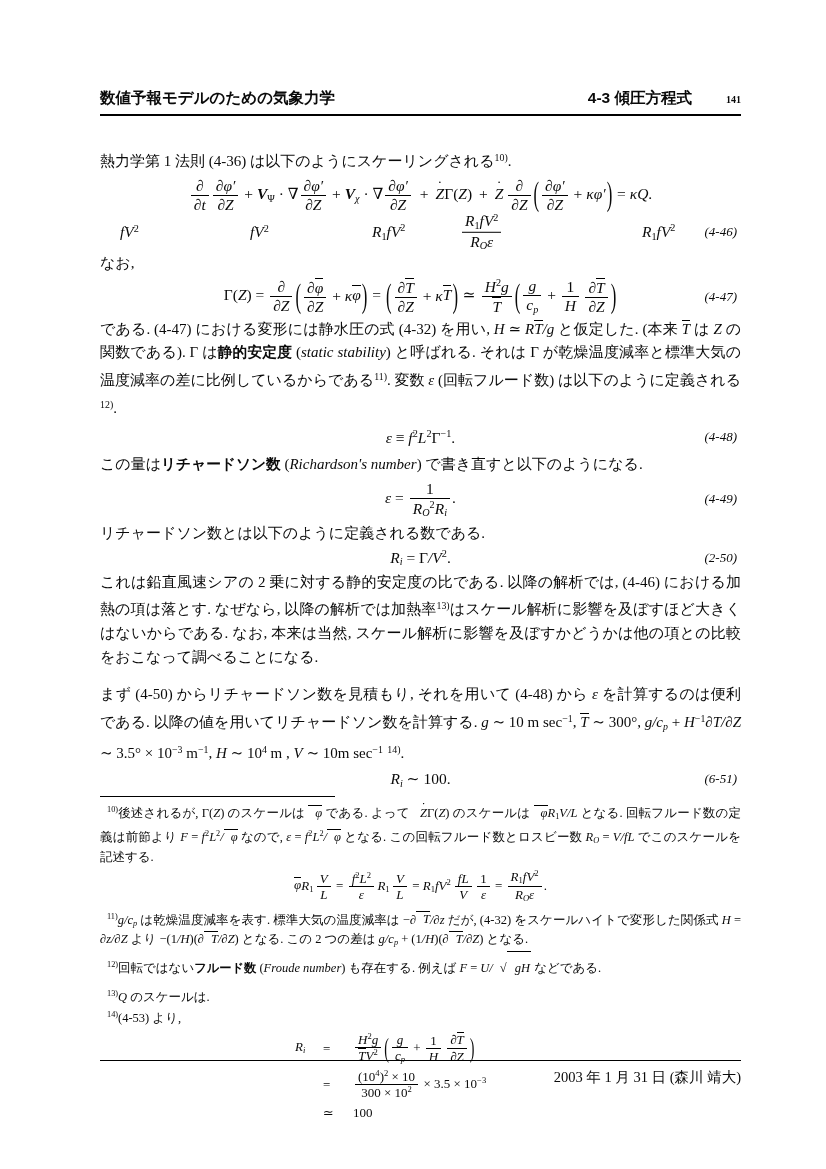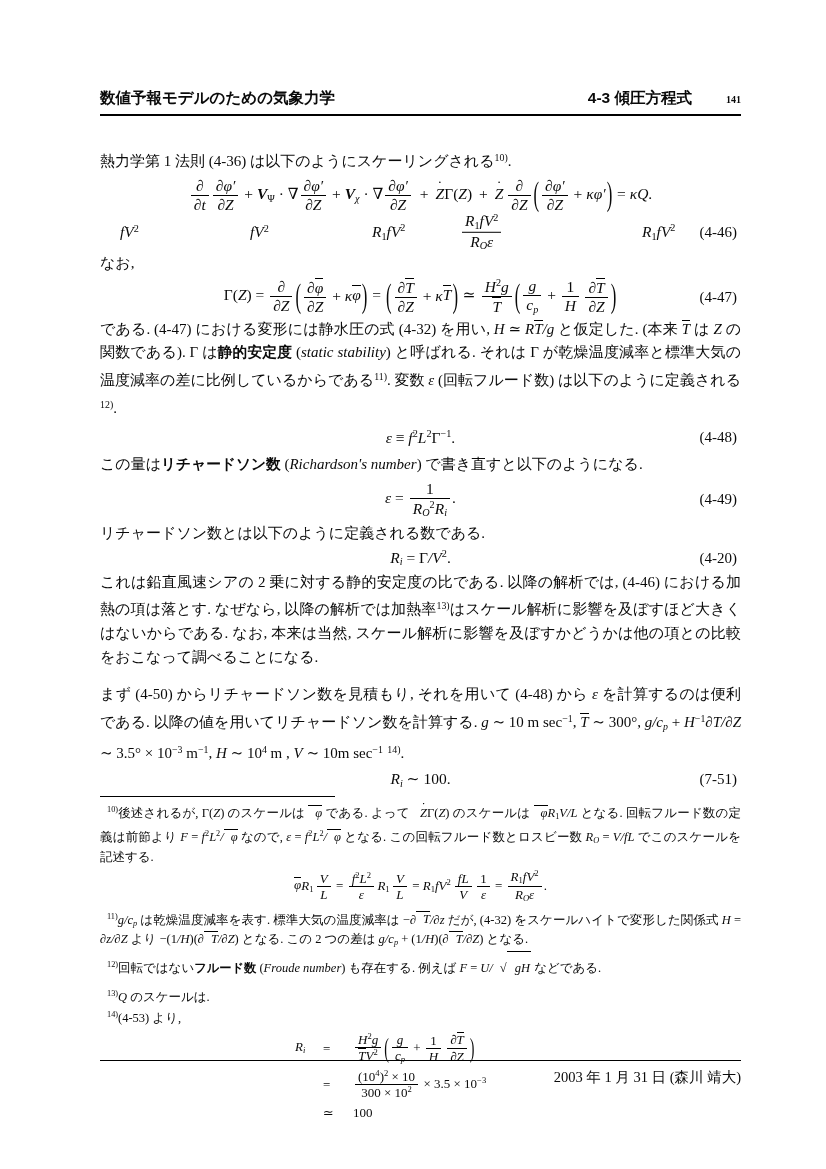--- a/index.html
+++ b/index.html
@@ -14,21 +14,21 @@
   .htitle,.hsec{font-family:"Liberation Sans","DejaVu Sans",sans-serif;font-weight:bold;font-size:15.5px;}
   .hpage{font-weight:bold;font-size:10px;margin-left:30px;}
   
   .para{font-size:15px;line-height:23.5px;text-align:justify;margin:0;}
   .p1{margin-top:30px;}
   .pgap{margin-top:14px;}
   
   .eq{position:relative;text-align:center;font-size:15.5px;margin:0;}
   .eqmain{display:inline-block;}
   .eqmain span{white-space:pre;}
-  .eqtag{position:absolute;right:4px;top:50%;transform:translateY(-50%);font-size:15px;}
+  .eqtag{position:absolute;right:4px;top:50%;transform:translateY(-50%);font-size:13px;font-style:italic;}
   .eq446{margin-top:3px;}
   .sublabels{position:relative;height:36px;font-size:15.5px;margin-bottom:2px;}
   .sl{position:absolute;top:50%;transform:translateY(-50%);white-space:pre;}
   .sl1{left:20px;}.sl2{left:150px;}.sl3{left:272px;}.sl4{left:360px;}.sl5{left:542px;}
   .eq447{margin:2px 0 2px;}
   .eq448{margin:7px 0 7px;}
   .eq449{margin:3px 0 3px;}
   .eq450{margin:3px 0 3px;}
   .eq451{margin:4px 0 4px;}
   
@@ -110,30 +110,30 @@
 
     <div class="eq eq449">
       <span class="eqmain"><span class="it">ε</span><span class="rm"> = </span><span class="frac"><span class="num"><span class="rm">1</span></span><span class="den"><span class="it">R</span><span class="msub"><span class="it">O</span></span><span class="msup"><span class="rm">2</span></span><span class="it">R</span><span class="msub"><span class="it">i</span></span></span></span><span class="rm">.</span></span>
       <span class="eqtag">(4-49)</span>
     </div>
 
     <p class="para"><span class="rm">リチャードソン数とは以下のように定義される数である.</span></p>
 
     <div class="eq eq450">
       <span class="eqmain"><span class="it">R</span><span class="msub"><span class="it">i</span></span><span class="rm"> = Γ</span><span class="it">/V</span><span class="msup"><span class="rm">2</span></span><span class="rm">.</span></span>
-      <span class="eqtag">(4-20)</span>
+      <span class="eqtag">(2-50)</span>
     </div>
 
     <p class="para"><span class="rm">これは鉛直風速シアの 2 乗に対する静的安定度の比である. 以降の解析では, (4-46) における加熱の項は落とす. なぜなら, 以降の解析では加熱率</span><span class="msup"><span class="rm">13)</span></span><span class="rm">はスケール解析に影響を及ぼすほど大きくはないからである. なお, 本来は当然, スケール解析に影響を及ぼすかどうかは他の項との比較をおこなって調べることになる.</span></p>
 
     <p class="para pgap"><span class="rm">まず (4-50) からリチャードソン数を見積もり, それを用いて (4-48) から </span><span class="it">ε</span><span class="rm"> を計算するのは便利である. 以降の値を用いてリチャードソン数を計算する. </span><span class="it">g</span><span class="rm"> ∼ 10 m sec</span><span class="msup"><span class="rm">−1</span></span><span class="rm">, </span><span class="ol"><span class="it">T</span></span><span class="rm"> ∼ 300°, </span><span class="it">g/c</span><span class="msub"><span class="it">p</span></span><span class="rm"> + </span><span class="it">H</span><span class="msup"><span class="rm">−1</span></span><span class="rm">∂</span><span class="it">T/</span><span class="rm">∂</span><span class="it">Z</span><span class="rm"> ∼ 3.5° × 10</span><span class="msup"><span class="rm">−3</span></span><span class="rm"> m</span><span class="msup"><span class="rm">−1</span></span><span class="rm">, </span><span class="it">H</span><span class="rm"> ∼ 10</span><span class="msup"><span class="rm">4</span></span><span class="rm"> m , </span><span class="it">V</span><span class="rm"> ∼ 10m sec</span><span class="msup"><span class="rm">−1</span></span><span style="display: inline-block; width: 0.3em;"></span><span class="msup"><span class="rm">14)</span></span><span class="rm">.</span></p>
 
     <div class="eq eq451">
       <span class="eqmain"><span class="it">R</span><span class="msub"><span class="it">i</span></span><span class="rm"> ∼ 100.</span></span>
-      <span class="eqtag">(7-51)</span>
+      <span class="eqtag">(6-51)</span>
     </div>
 
     <div class="footnotes">
       <div class="fnrule"></div>
       <p class="fn"><span class="msup"><span class="rm">10)</span></span><span class="rm">後述されるが, Γ(</span><span class="it">Z</span><span class="rm">) のスケールは </span><span class="ol"><span class="it">φ</span></span><span class="rm"> である. よって </span><span class="ovdot"><span class="it">Z</span></span><span class="rm">Γ(</span><span class="it">Z</span><span class="rm">) のスケールは </span><span class="ol"><span class="it">φ</span></span><span class="it">R</span><span class="msub"><span class="rm">1</span></span><span class="it">V/L</span><span class="rm"> となる. 回転フルード数の定義は前節より </span><span class="it">F</span><span class="rm"> = </span><span class="it">f</span><span class="msup"><span class="rm">2</span></span><span class="it">L</span><span class="msup"><span class="rm">2</span></span><span class="it">/</span><span class="ol"><span class="it">φ</span></span><span class="rm"> なので, </span><span class="it">ε</span><span class="rm"> = </span><span class="it">f</span><span class="msup"><span class="rm">2</span></span><span class="it">L</span><span class="msup"><span class="rm">2</span></span><span class="it">/</span><span class="ol"><span class="it">φ</span></span><span class="rm"> となる. この回転フルード数とロスビー数 </span><span class="it">R</span><span class="msub"><span class="it">O</span></span><span class="rm"> = </span><span class="it">V/fL</span><span class="rm"> でこのスケールを記述する.</span></p>
       <div class="fneq"><span class="ol"><span class="it">φ</span></span><span class="it">R</span><span class="msub"><span class="rm">1</span></span><span style="display: inline-block; width: 0.1em;"></span><span class="frac"><span class="num"><span class="it">V</span></span><span class="den"><span class="it">L</span></span></span><span class="rm"> = </span><span class="frac"><span class="num"><span class="it">f</span><span class="msup"><span class="rm">2</span></span><span class="it">L</span><span class="msup"><span class="rm">2</span></span></span><span class="den"><span class="it">ε</span></span></span><span style="display: inline-block; width: 0.1em;"></span><span class="it">R</span><span class="msub"><span class="rm">1</span></span><span style="display: inline-block; width: 0.1em;"></span><span class="frac"><span class="num"><span class="it">V</span></span><span class="den"><span class="it">L</span></span></span><span class="rm"> = </span><span class="it">R</span><span class="msub"><span class="rm">1</span></span><span class="it">fV</span><span class="msup"><span class="rm">2</span></span><span style="display: inline-block; width: 0.15em;"></span><span class="frac"><span class="num"><span class="it">fL</span></span><span class="den"><span class="it">V</span></span></span><span style="display: inline-block; width: 0.12em;"></span><span class="frac"><span class="num"><span class="rm">1</span></span><span class="den"><span class="it">ε</span></span></span><span class="rm"> = </span><span class="frac"><span class="num"><span class="it">R</span><span class="msub"><span class="rm">1</span></span><span class="it">fV</span><span class="msup"><span class="rm">2</span></span></span><span class="den"><span class="it">R</span><span class="msub"><span class="it">O</span></span><span class="it">ε</span></span></span><span class="rm">.</span></div>
       <p class="fn"><span class="msup"><span class="rm">11)</span></span><span class="it">g/c</span><span class="msub"><span class="it">p</span></span><span class="rm"> は乾燥温度減率を表す. 標準大気の温度減率は −∂</span><span class="ol"><span class="it">T</span></span><span class="it">/</span><span class="rm">∂</span><span class="it">z</span><span class="rm"> だが, (4-32) をスケールハイトで変形した関係式 </span><span class="it">H</span><span class="rm"> = ∂</span><span class="it">z/</span><span class="rm">∂</span><span class="it">Z</span><span class="rm"> より −(1</span><span class="it">/H</span><span class="rm">)(∂</span><span class="ol"><span class="it">T</span></span><span class="it">/</span><span class="rm">∂</span><span class="it">Z</span><span class="rm">) となる. この 2 つの差は </span><span class="it">g/c</span><span class="msub"><span class="it">p</span></span><span class="rm"> + (1</span><span class="it">/H</span><span class="rm">)(∂</span><span class="ol"><span class="it">T</span></span><span class="it">/</span><span class="rm">∂</span><span class="it">Z</span><span class="rm">) となる.</span></p>
       <p class="fn"><span class="msup"><span class="rm">12)</span></span><span class="kenten">回転</span><span class="rm">ではない</span><span class="bd">フルード数</span><span class="rm"> (</span><span class="it">Froude number</span><span class="rm">) も存在する. 例えば </span><span class="it">F</span><span class="rm"> = </span><span class="it">U/</span><span class="sqrt"><span class="sqsign">√</span><span class="sqc"><span class="it">gH</span></span></span><span class="rm"> などである.</span></p>
       <p class="fn"><span class="msup"><span class="rm">13)</span></span><span class="it">Q</span><span class="rm"> のスケールは.</span></p>
       <p class="fn"><span class="msup"><span class="rm">14)</span></span><span class="rm">(4-53) より,</span></p>

